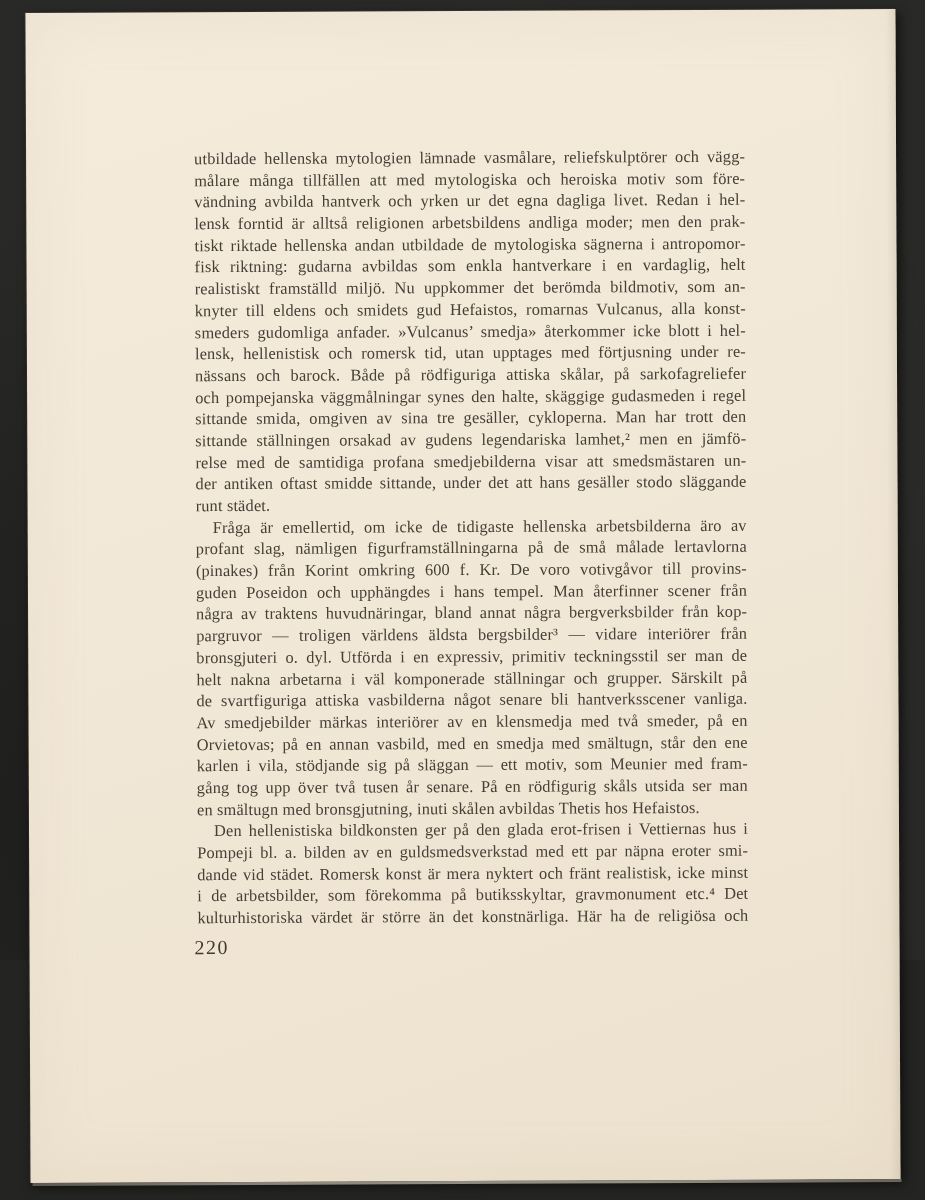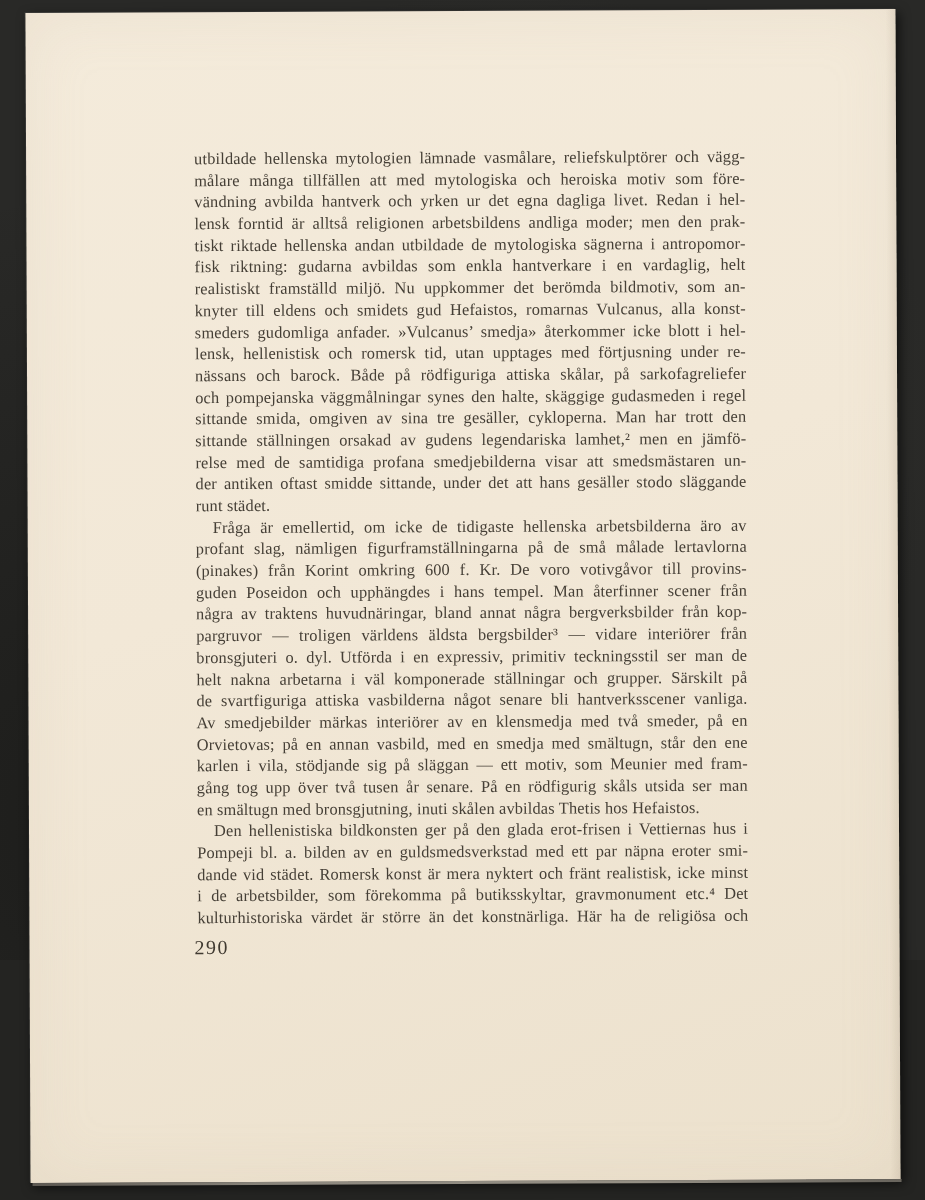--- a/index.html
+++ b/index.html
@@ -126,15 +126,15 @@
           <div class="line para-end">en smältugn med bronsgjutning, inuti skålen avbildas Thetis hos Hefaistos.</div>
         </div>
         <div class="paragraph">
           <div class="line indent">Den hellenistiska bildkonsten ger på den glada erot-frisen i Vettiernas hus i</div>
           <div class="line">Pompeji bl. a. bilden av en guldsmedsverkstad med ett par näpna eroter smi-</div>
           <div class="line">dande vid städet. Romersk konst är mera nyktert och fränt realistisk, icke minst</div>
           <div class="line">i de arbetsbilder, som förekomma på butiksskyltar, gravmonument etc.⁴ Det</div>
           <div class="line">kulturhistoriska värdet är större än det konstnärliga. Här ha de religiösa och</div>
         </div>
       </div>
-    <div class="page-number">290</div>
+    <div class="page-number">220</div>
   </div>
 </div>
 
 </body></html>

